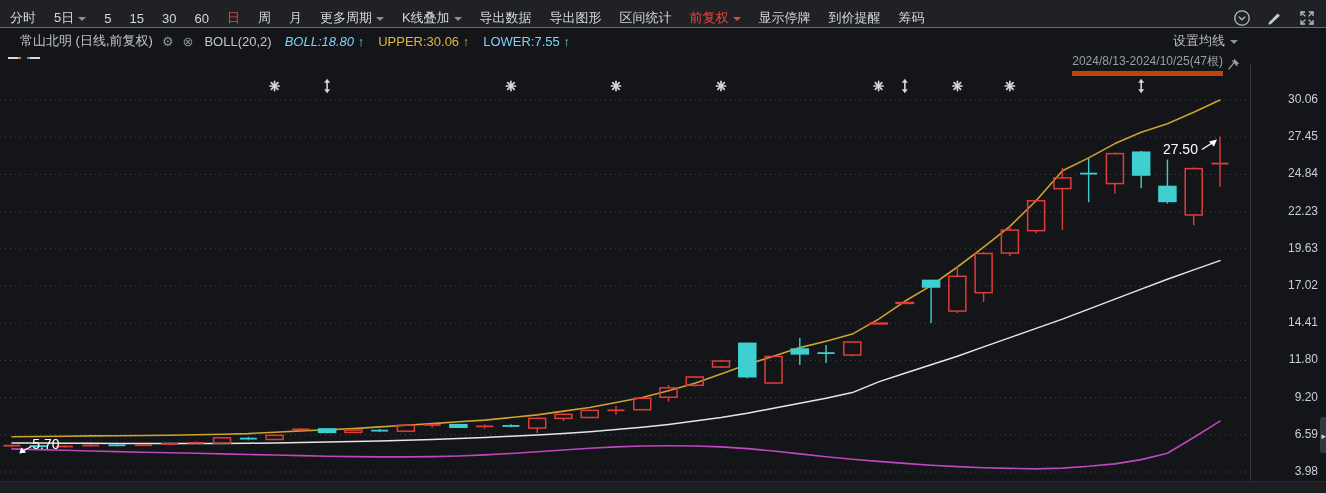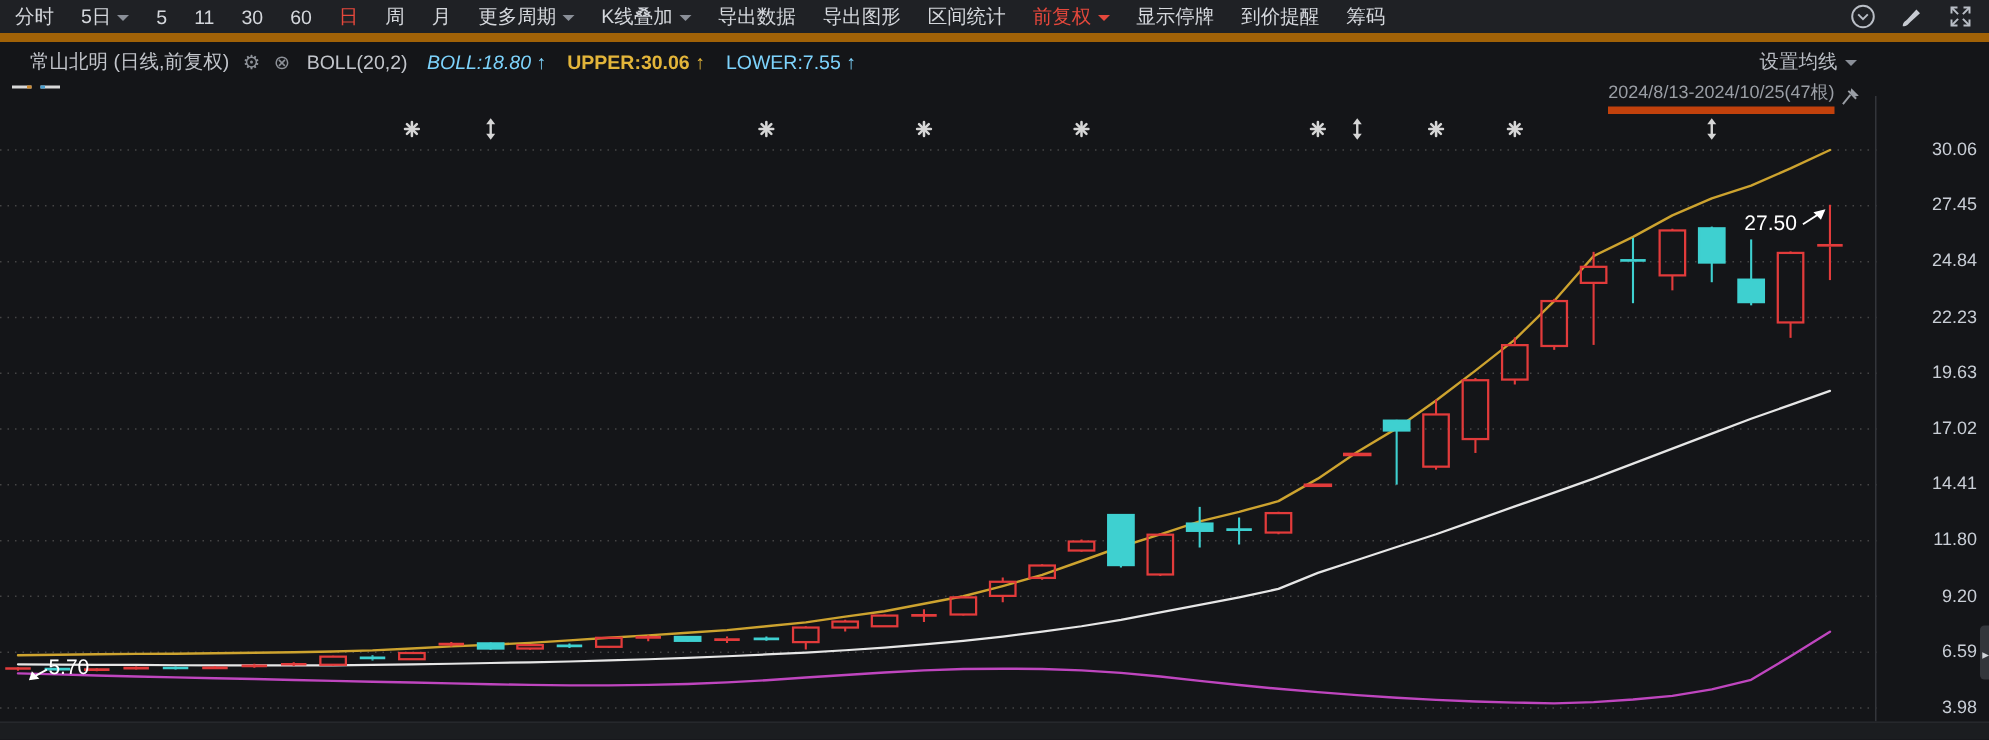--- a/index.html
+++ b/index.html
@@ -4,22 +4,22 @@
 <style>
   html,body{margin:0;padding:0;}
   body{
     position:relative;width:1326px;height:493px;overflow:hidden;
     background:#141518;font-family:"Liberation Sans",sans-serif;
     -webkit-font-smoothing:antialiased;
   }
   
   .toolbar{
     position:absolute;top:0;left:0;width:1326px;height:28px;
-    background:#1f2125;border-bottom:6px solid #a16207;
-    display:flex;align-items:center;gap:18px;padding:0 10px;box-sizing:border-box;
+    background:#1f2125;border-bottom:1px solid #a16207;
+    display:flex;align-items:flex-end;gap:18px;padding:0 10px;box-sizing:border-box;
     font-size:13px;color:#d4d7dc;white-space:nowrap;
   }
   .titem{display:flex;align-items:center;gap:4px;cursor:pointer;}
   .titem.active{color:#e5483c;}
   .chev{width:0;height:0;border-left:4px solid transparent;border-right:4px solid transparent;
         border-top:4px solid #8a8f98;margin-top:2px;}
   .titem.active .chev{border-top-color:#e5483c;}
   .toolbar-right{margin-left:auto;display:flex;align-items:center;gap:15px;}
   .tool-icon{display:flex;align-items:center;justify-content:center;cursor:pointer;}
   
@@ -301,21 +301,21 @@
         <span>分时</span>
       </span>
       <span class="titem">
         <span>5日</span>
         <span class="chev"></span>
       </span>
       <span class="titem">
         <span>5</span>
       </span>
       <span class="titem">
-        <span>11</span>
+        <span>15</span>
       </span>
       <span class="titem">
         <span>30</span>
       </span>
       <span class="titem">
         <span>60</span>
       </span>
       <span class="titem active">
         <span>日</span>
       </span>
@@ -385,21 +385,21 @@
   </div>
 </div>
 
 <div class="indicator-row">
   <span>常山北明 (日线,前复权)</span>
   <span class="ind-icon">⚙</span>
   <span class="ind-icon">⊗</span>
   <span style="margin-left:2px;">BOLL(20,2)</span>
   <span id="indicator-values" style="display:flex;gap:14px;margin-left:4px;">
       <span class="ind-val" style="color: #7dd3fc; font-style: italic;">BOLL:18.80 <span>↑</span></span>
-      <span class="ind-val" style="color: rgb(227, 181, 58); font-weight: bold;">UPPER:30.06 <span>↑</span></span>
+      <span class="ind-val" style="color: rgb(227, 181, 58);">UPPER:30.06 <span>↑</span></span>
       <span class="ind-val" style="color: #7dd3fc;">LOWER:7.55 <span>↑</span></span>
     </span>
 </div>
 
 <div class="settings">
   <span>设置均线</span>
   <span class="chev"></span>
 </div>
 <div class="rangebar">
   <span class="rtext">2024/8/13-2024/10/25(47根)</span>

